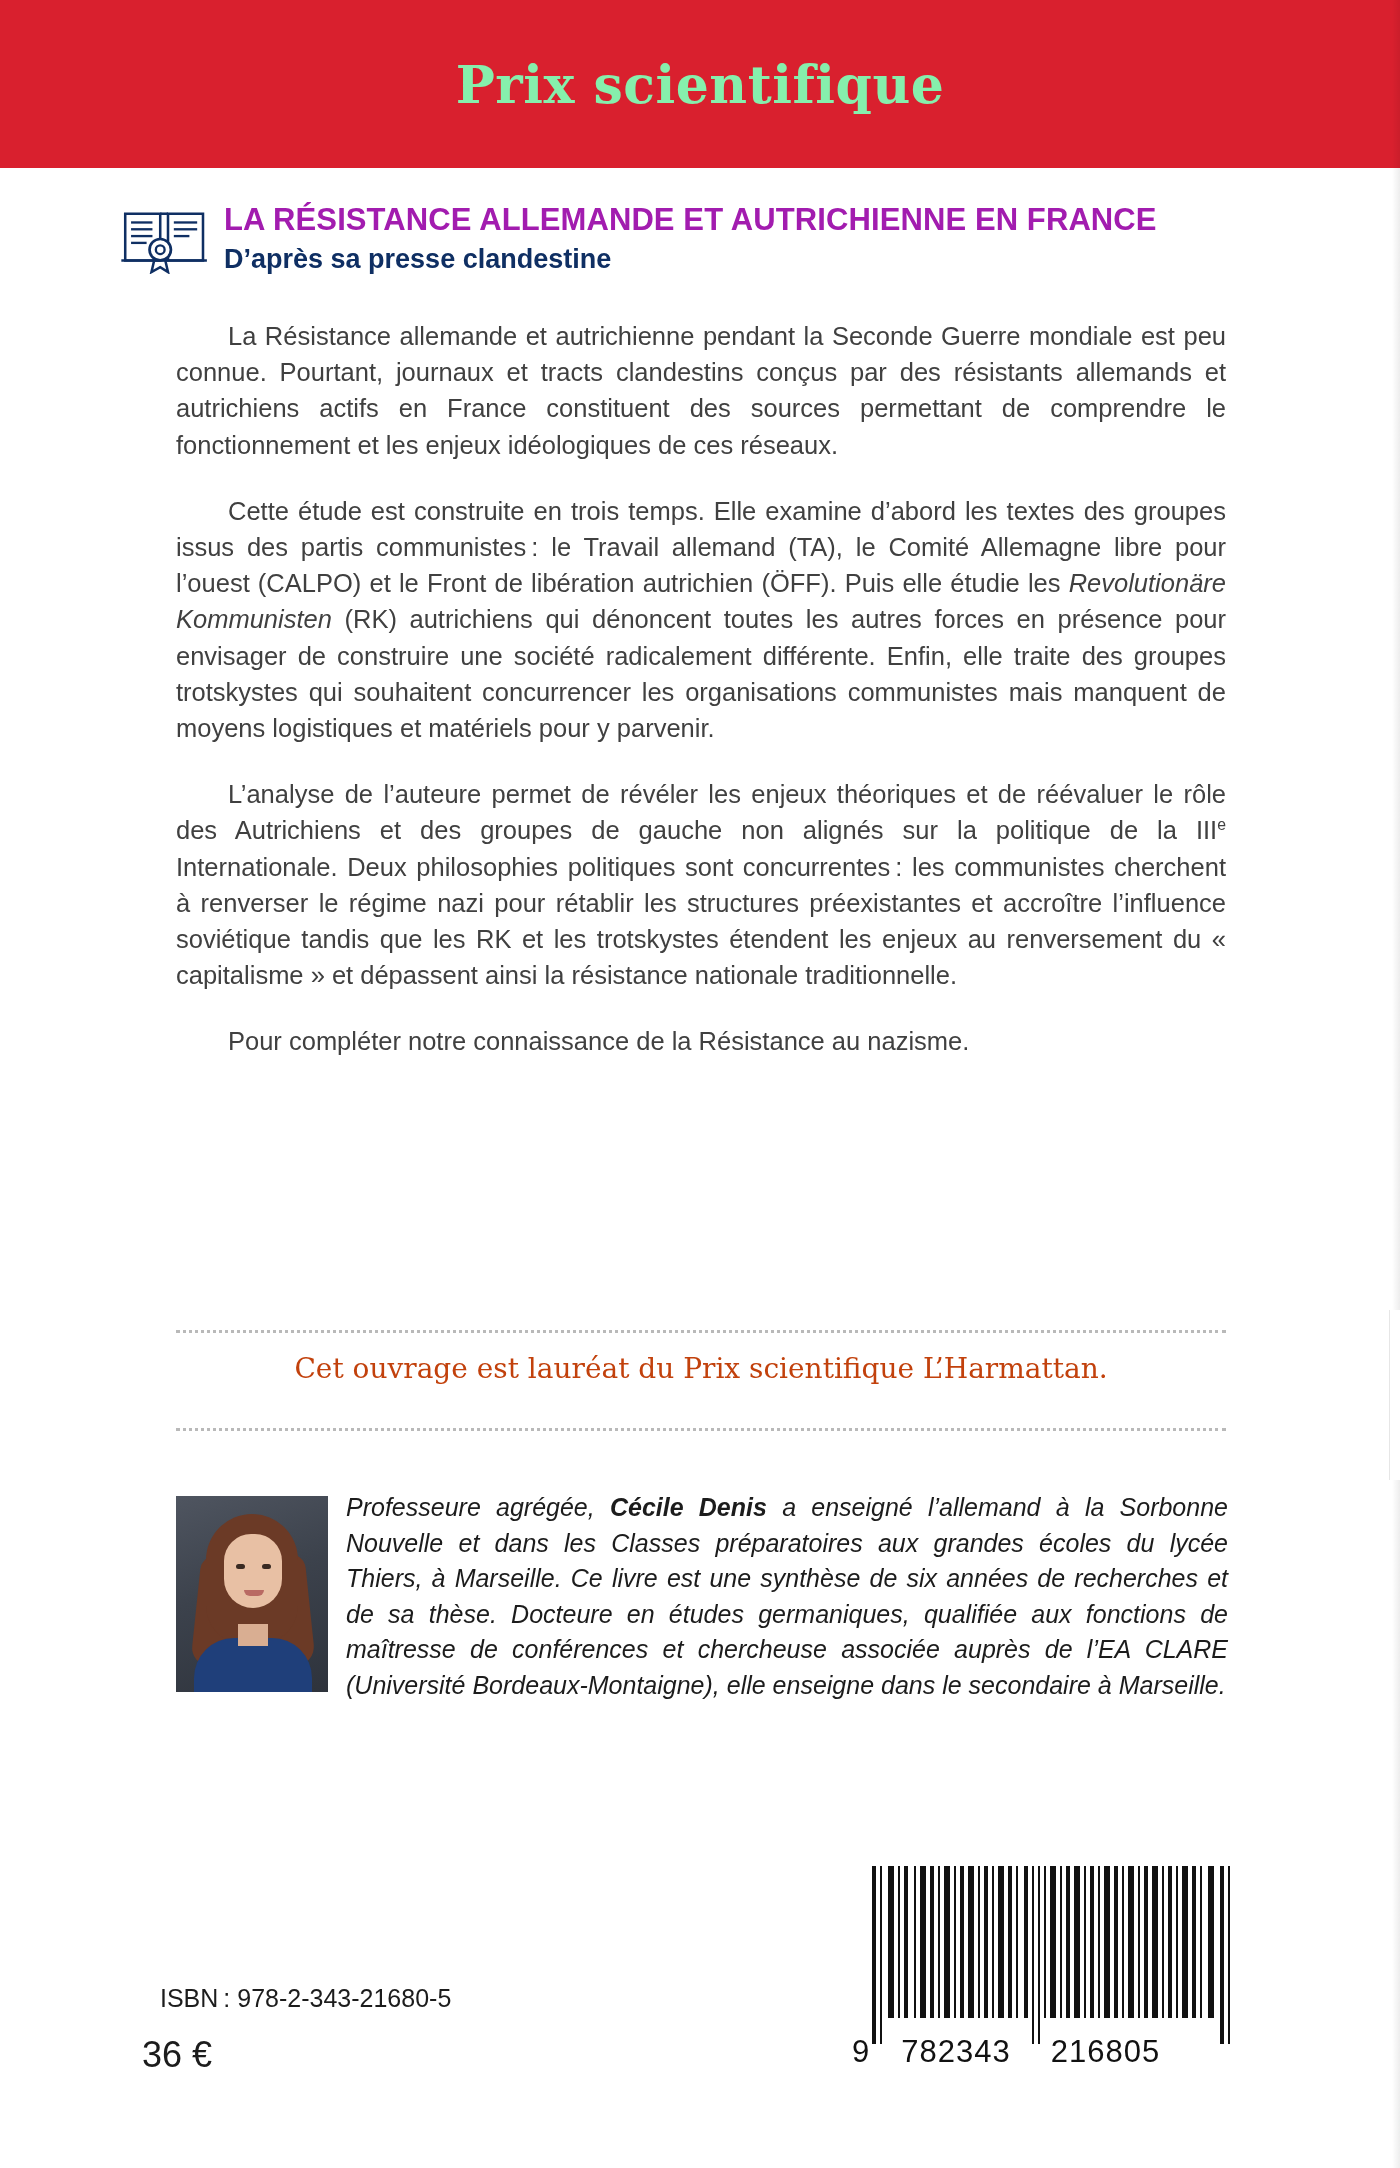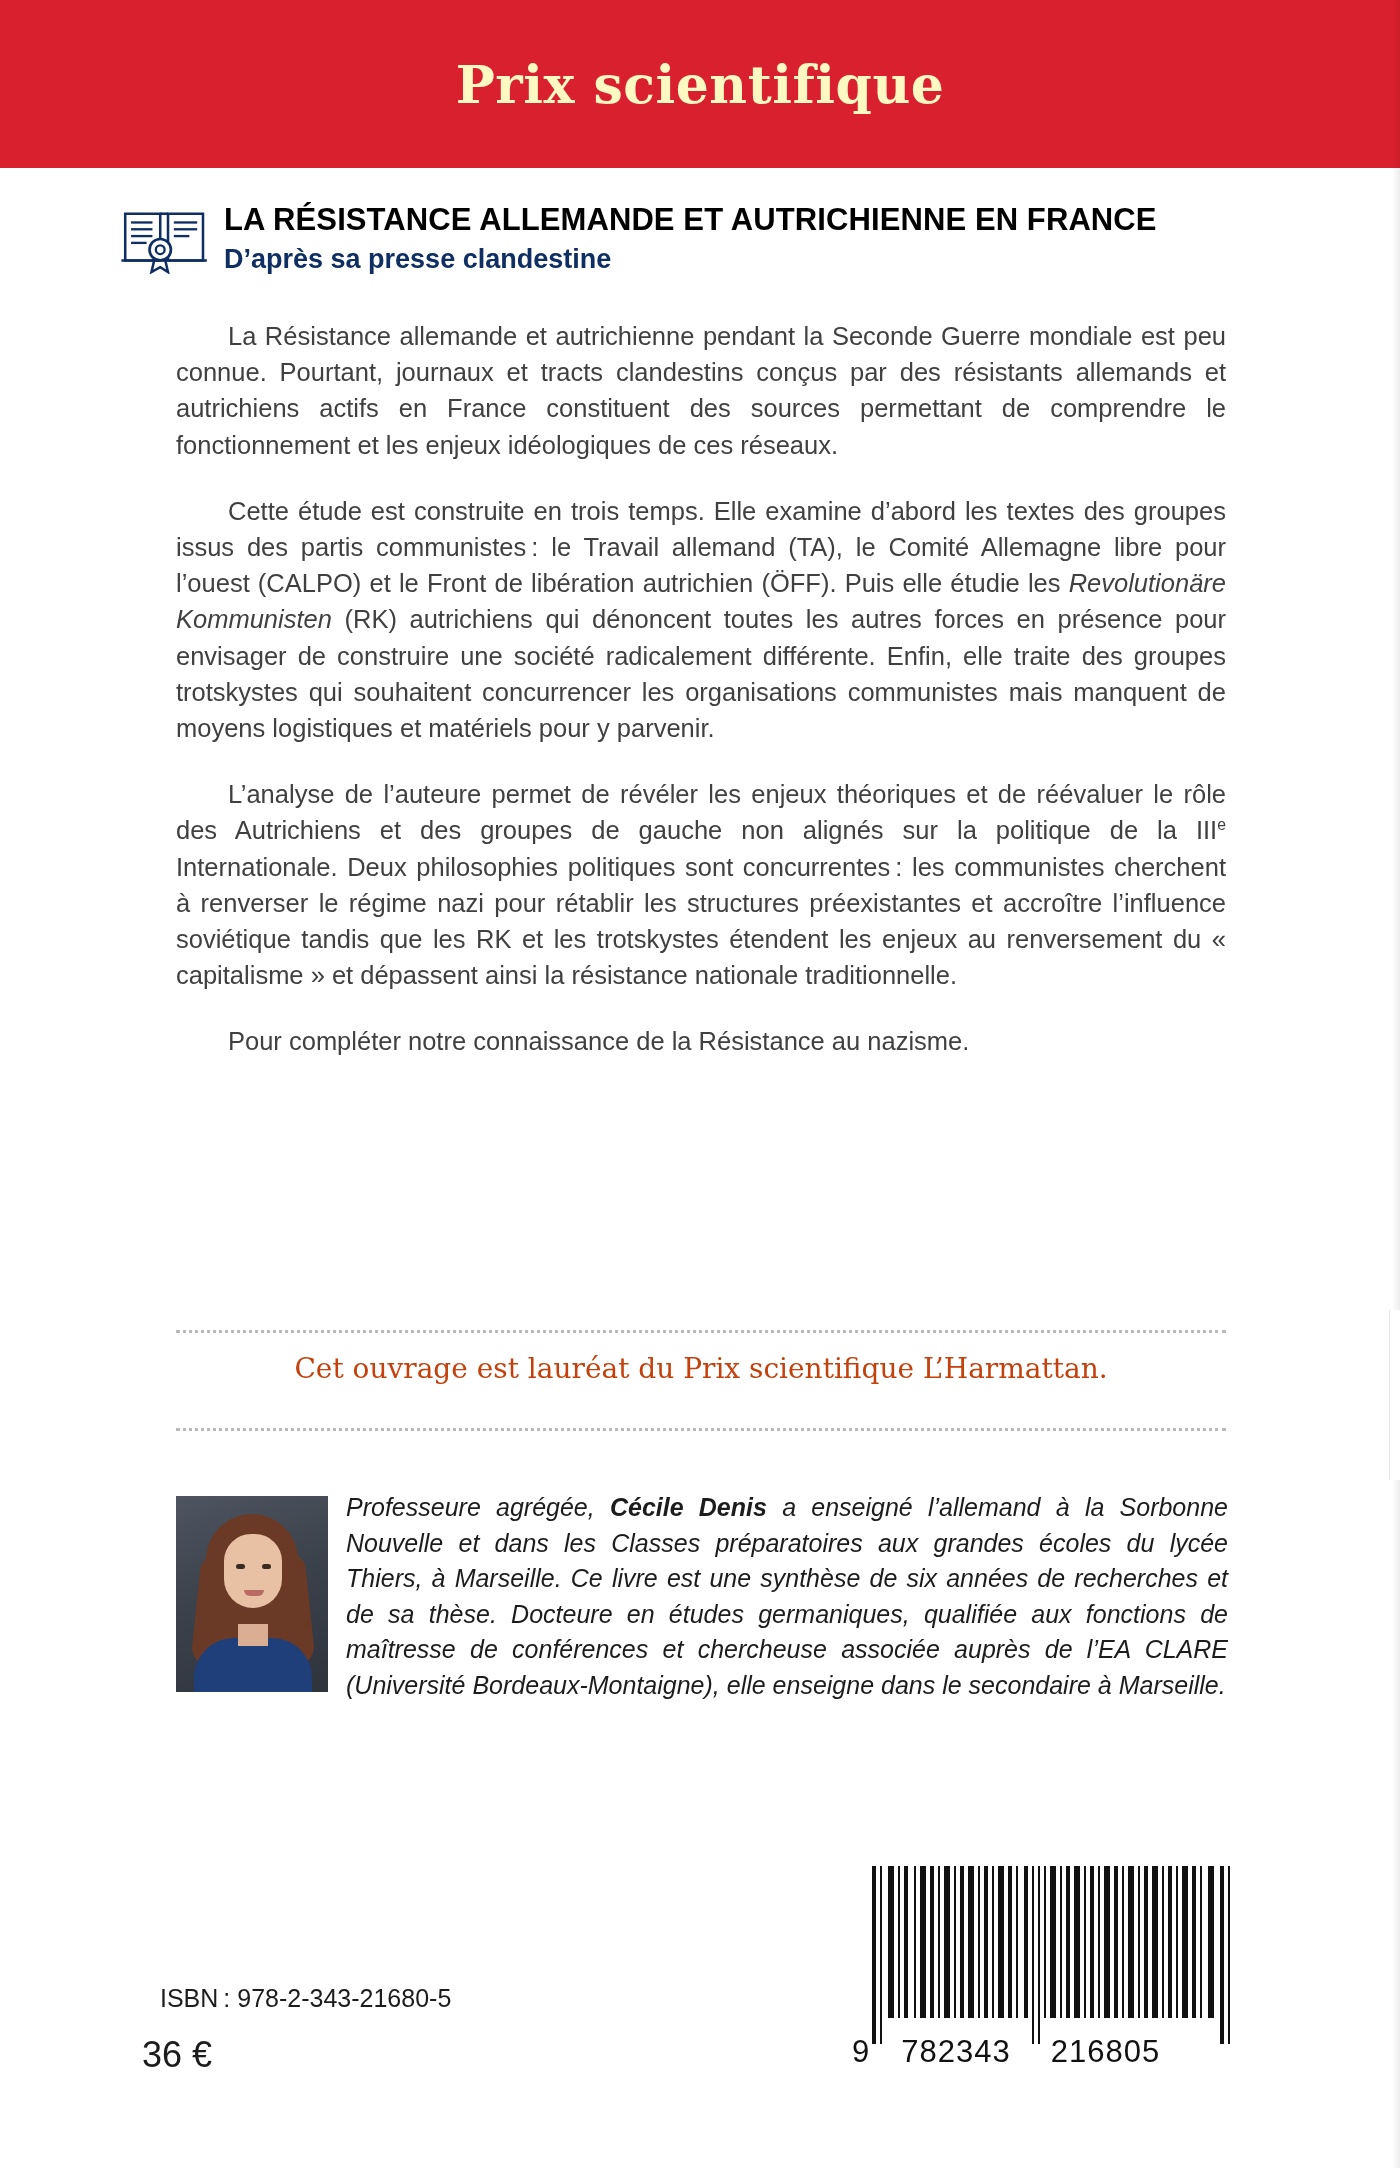--- a/index.html
+++ b/index.html
@@ -39,21 +39,21 @@
     align-items: baseline;
     color: #ffffff;
     white-space: nowrap;
     position: relative;
   }
   .banner-prix {
     font-family: "DejaVu Serif", serif;
     font-weight: bold;
     font-size: 52px;
     letter-spacing: 0.5px;
-    color: #fef9c3;
+    color: #86efac;
   }
   .banner-harmattan {
     font-family: "DejaVu Serif", serif;
     font-size: 52px;
     color: #ffffff;
     margin-left: 16px;
     position: relative;
   }
   .feather {
     position: absolute;
@@ -79,21 +79,21 @@
     margin-top: 8px;
     margin-right: 6px;
   }
   .titles {
     padding-top: 6px;
   }
   .main-title {
     font-family: "Liberation Sans", sans-serif;
     font-weight: bold;
     font-size: 31px;
-    color: #000000;
+    color: #a21caf;
     line-height: 1.18;
     letter-spacing: 0.1px;
   }
   .sub-title {
     font-family: "Liberation Sans", sans-serif;
     font-weight: bold;
     font-size: 27px;
     color: #0f2f63;
     line-height: 1.2;
     margin-top: 4px;

